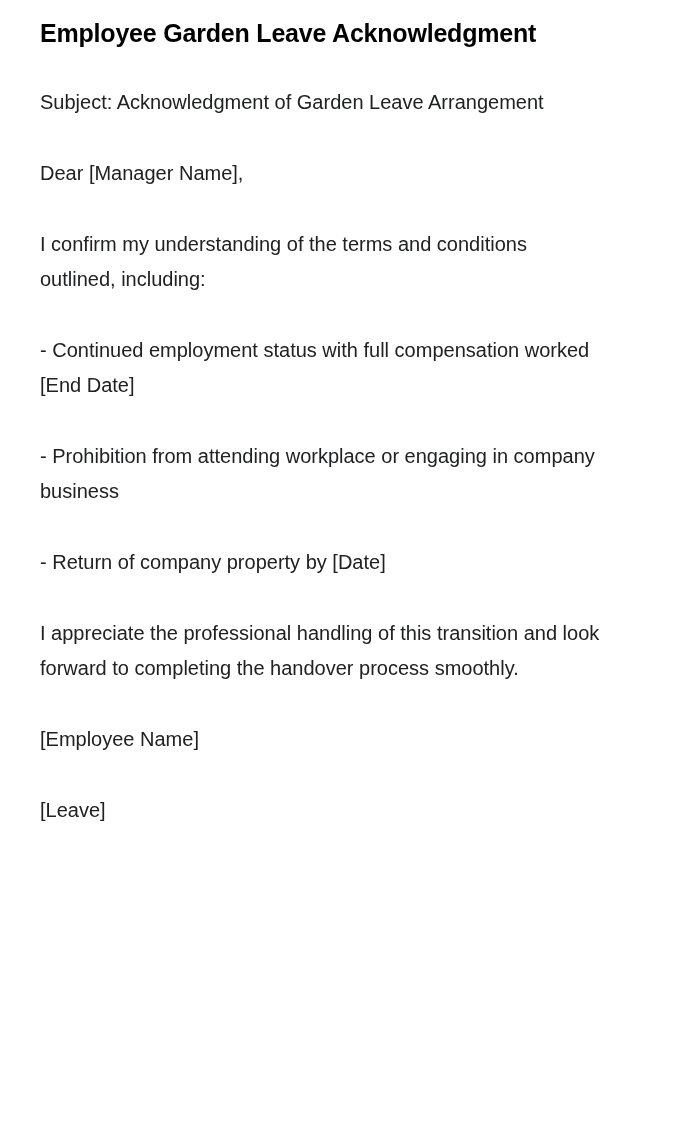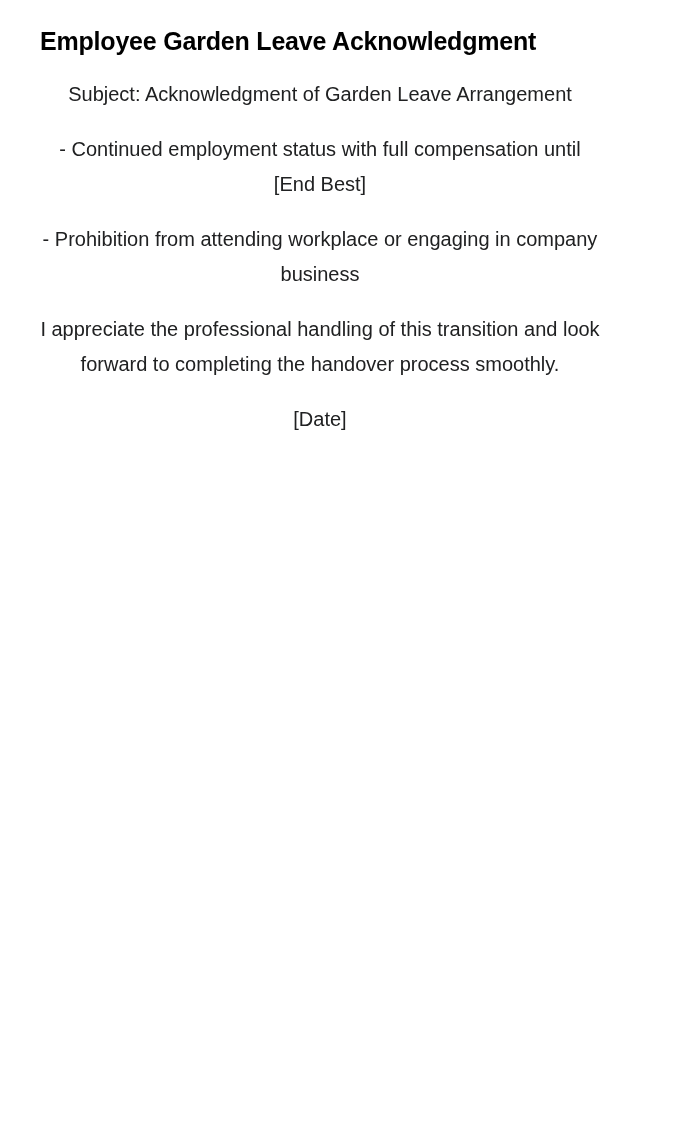--- a/index.html
+++ b/index.html
@@ -14,40 +14,43 @@
   .doc {
     width: 700px;
     padding: 17px 40px 40px 40px;
   }
   .doc h1 {
     font-size: 25px;
     line-height: 32px;
     font-weight: 700;
     color: #000000;
     letter-spacing: -0.2px;
-    margin: 8px 0 8px 0;
+    margin: 0 0 8px 0;
   }
   .doc .content {
     max-width: 560px;
   }
   .doc p {
     font-size: 20px;
     line-height: 35px;
     color: #202122;
-    margin: 20px 0;
+    margin: 36px 0;
     letter-spacing: 0;
     word-spacing: 0;
-    text-align: center;
   }
 </style>
 </head>
 <body>
 
 <main class="doc">
   <h1>Employee Garden Leave Acknowledgment</h1>
   <div class="content">
     <p>Subject: Acknowledgment of Garden Leave Arrangement</p>
-    <p>- Continued employment status with full compensation until [End Best]</p>
+    <p>Dear [Manager Name],</p>
+    <p>I confirm my understanding of the terms and conditions outlined, including:</p>
+    <p>- Continued employment status with full compensation worked [End Date]</p>
     <p>- Prohibition from attending workplace or engaging in company business</p>
+    <p>- Return of company property by [Date]</p>
     <p>I appreciate the professional handling of this transition and look forward to completing the handover process smoothly.</p>
-    <p>[Date]</p>
+    <p>[Employee Name]</p>
+    <p>[Leave]</p>
   </div>
 </main>
 
 </body></html>

